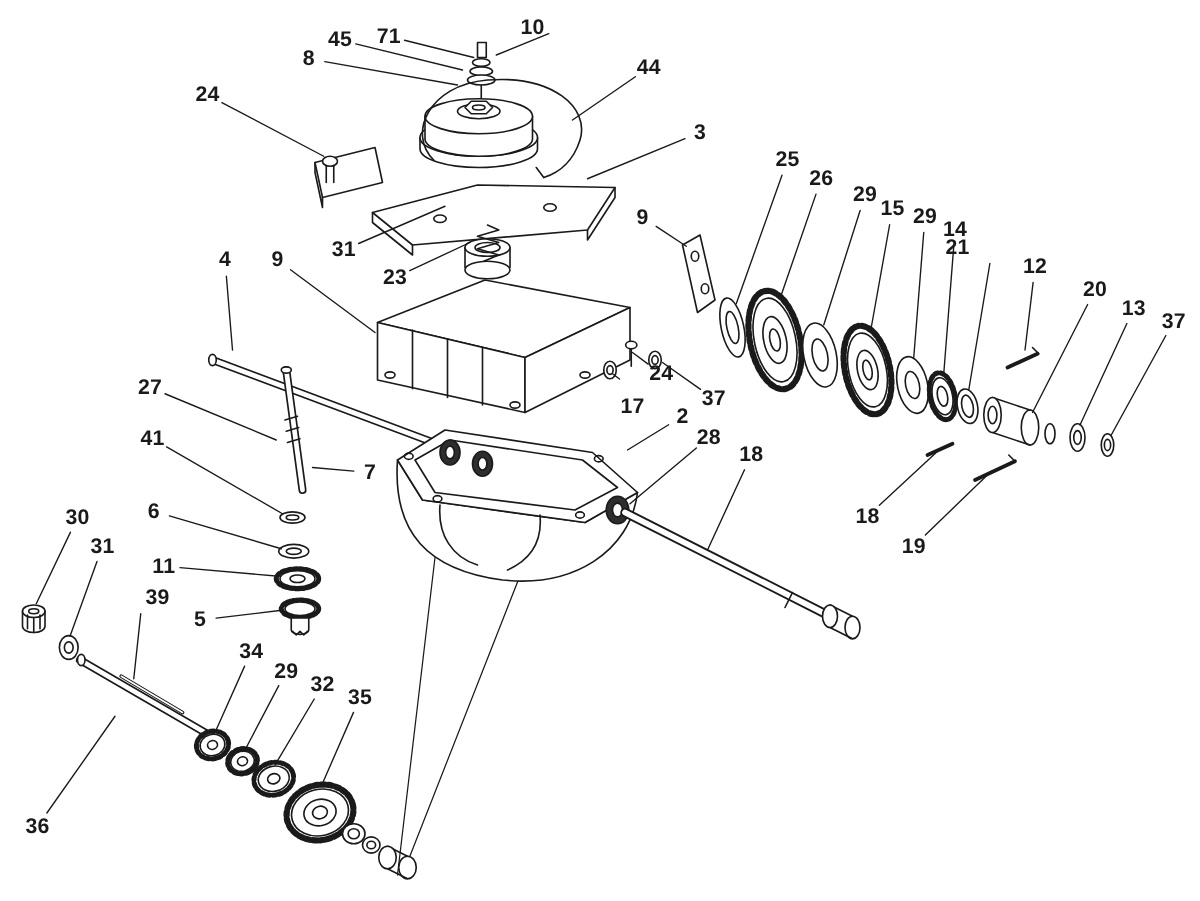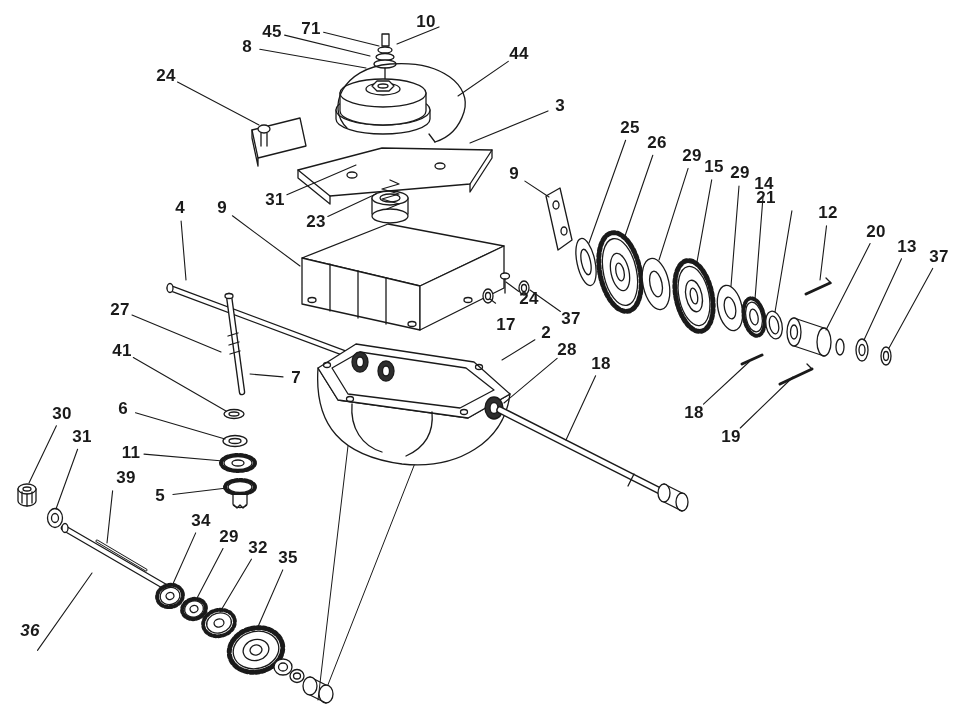--- a/index.html
+++ b/index.html
@@ -356,19 +356,19 @@
       <span class="callout" style="left: 529px; top: 299px;">24</span>
       <span class="callout" style="left: 571px; top: 319px;">37</span>
       <span class="callout" style="left: 546px; top: 333px;">2</span>
       <span class="callout" style="left: 567px; top: 350px;">28</span>
       <span class="callout" style="left: 601px; top: 364px;">18</span>
       <span class="callout" style="left: 694px; top: 413px;">18</span>
       <span class="callout" style="left: 731px; top: 437px;">19</span>
       <span class="callout" style="left: 62px; top: 414px;">30</span>
       <span class="callout" style="left: 82px; top: 437px;">31</span>
       <span class="callout" style="left: 126px; top: 478px;">39</span>
-      <span class="callout" style="left: 30px; top: 631px; font-style: italic;">36</span>
+      <span class="callout" style="left: 30px; top: 661px;">36</span>
       <span class="callout" style="left: 201px; top: 521px;">34</span>
       <span class="callout" style="left: 229px; top: 537px;">29</span>
       <span class="callout" style="left: 258px; top: 548px;">32</span>
       <span class="callout" style="left: 288px; top: 558px;">35</span>
     </div>
 </div>
 
 </body></html>

